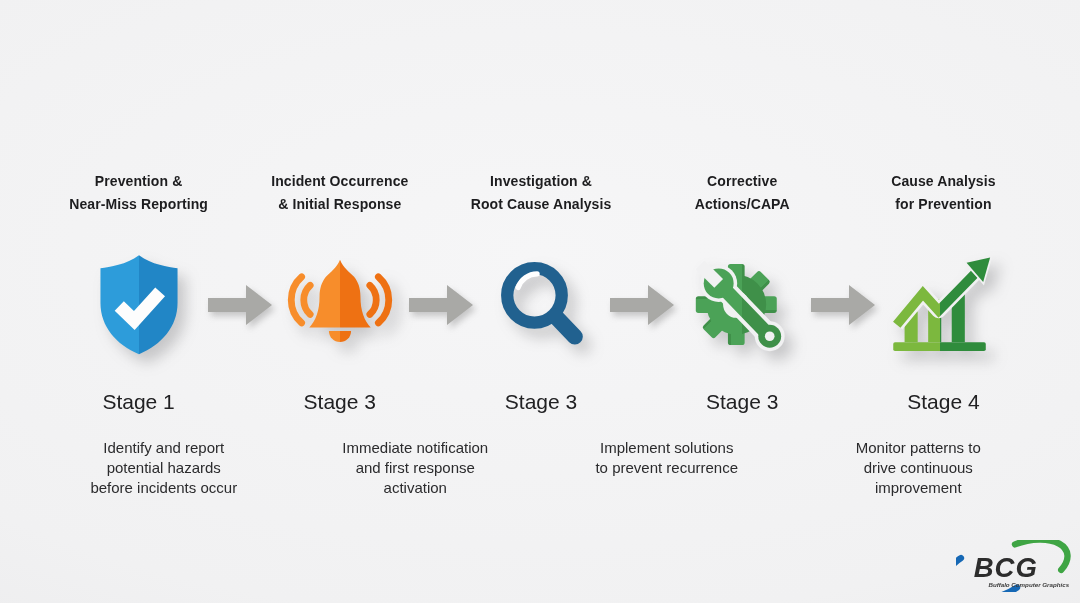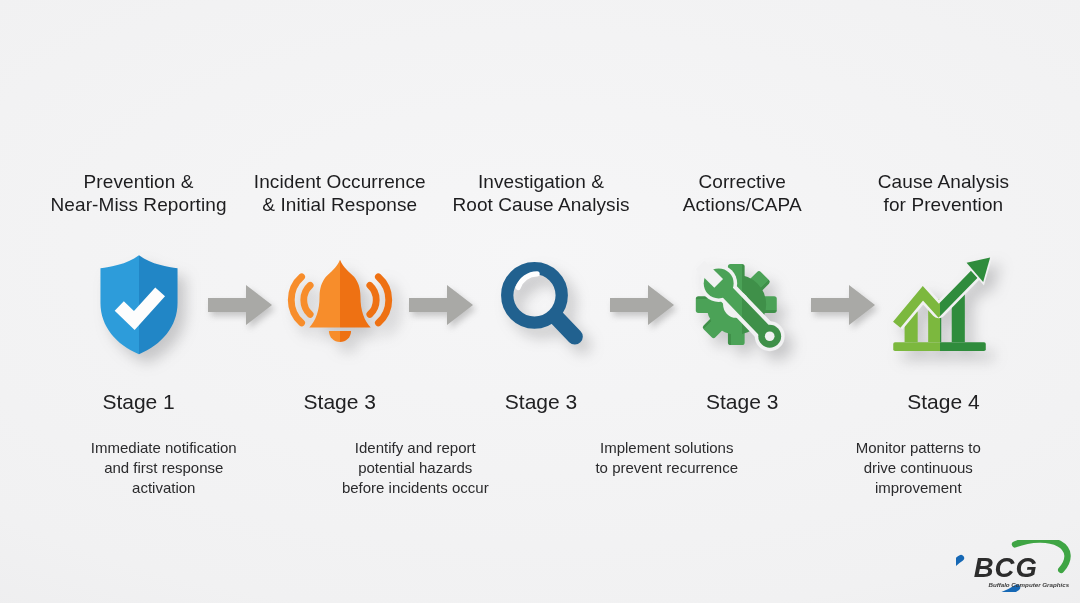--- a/index.html
+++ b/index.html
@@ -25,22 +25,22 @@
   }
   .cell {
     flex: 1 1 0;
     display: flex;
     flex-direction: column;
     align-items: center;
     text-align: center;
   }
   .row-headers { top: 170px; }
   .stage-title {
-    font-size: 19px;
-    font-weight: 400;
+    font-size: 14px;
+    font-weight: 700;
     line-height: 23px;
     color: #1d1d1f;
     white-space: pre-line;
     letter-spacing: 0.1px;
   }
   .row-icons { top: 234px; height: 142px; }
   .row-icons .cell { justify-content: center; }
   .icon-svg { filter: drop-shadow(8px 9px 7px rgba(95,95,100,0.30)); }
   .arrow {
     position: absolute;
@@ -230,28 +230,28 @@
     <div class="cell">
       <div class="stage-label">Stage 3</div>
     </div>
     <div class="cell">
       <div class="stage-label">Stage 4</div>
     </div>
   </div>
 
   <div class="row row-descs">
     <div class="cell">
+      <p class="stage-desc">Identify and report
+potential hazards
+before incidents occur</p>
+    </div>
+    <div class="cell">
       <p class="stage-desc">Immediate notification
 and first response
 activation</p>
-    </div>
-    <div class="cell">
-      <p class="stage-desc">Identify and report
-potential hazards
-before incidents occur</p>
     </div>
     <div class="cell">
       <p class="stage-desc">Implement solutions
 to prevent recurrence</p>
     </div>
     <div class="cell">
       <p class="stage-desc">Monitor patterns to
 drive continuous
 improvement</p>
     </div>

